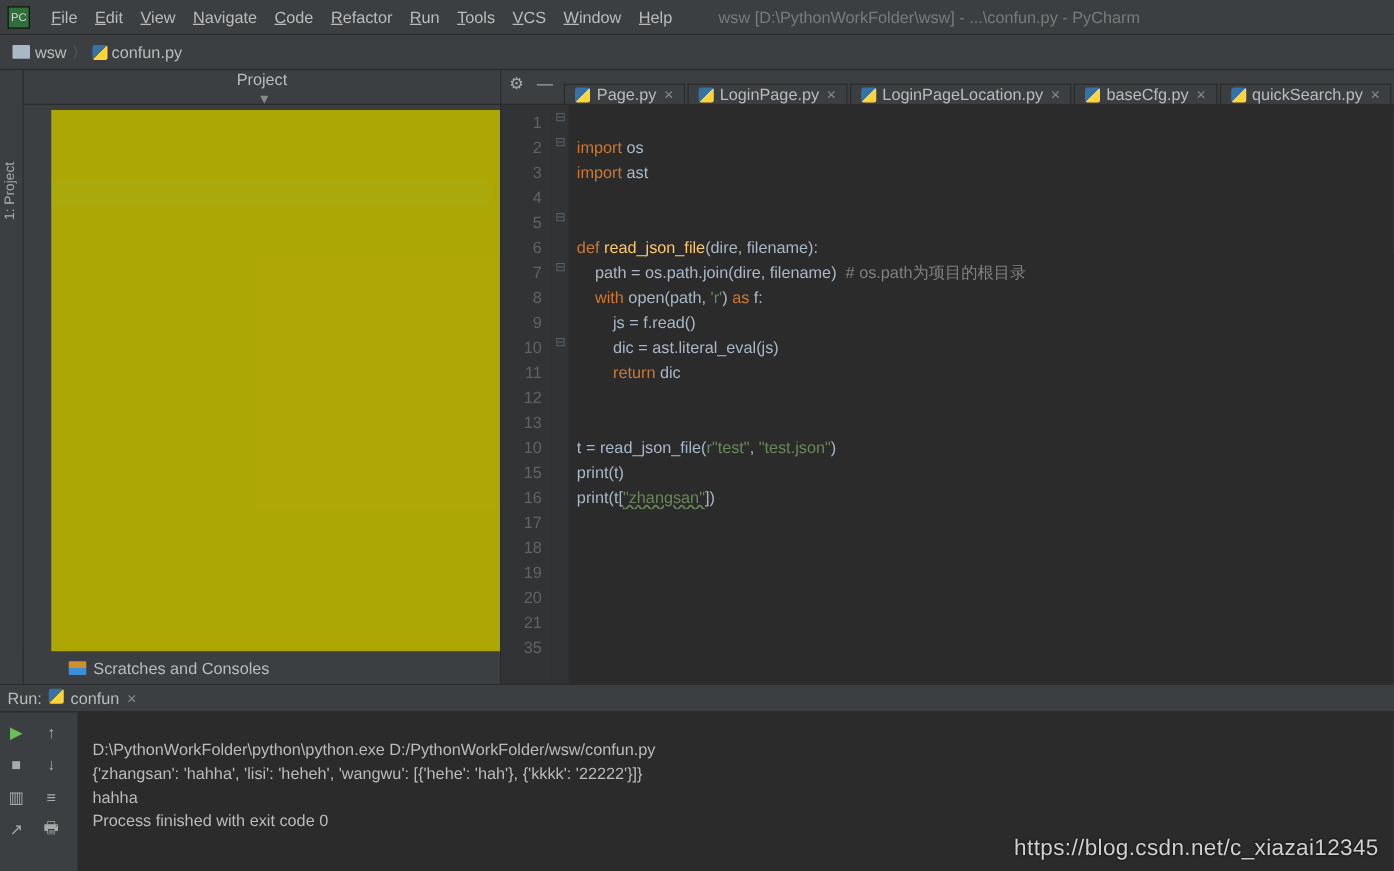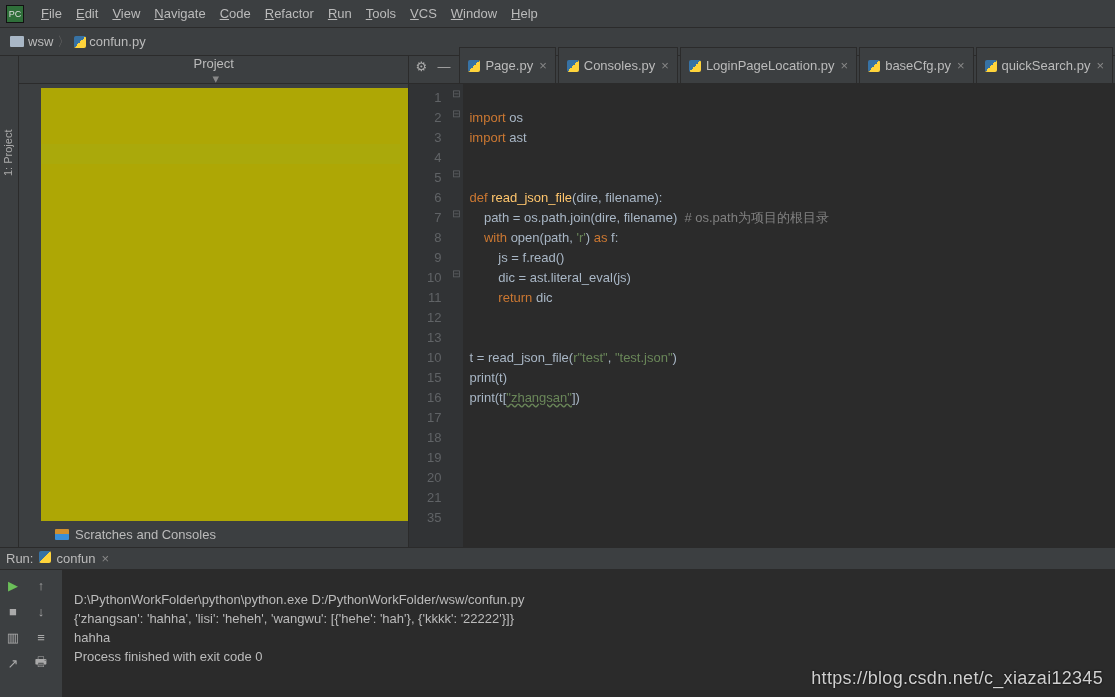--- a/index.html
+++ b/index.html
@@ -34,21 +34,21 @@
 .project-tree { flex:1; overflow:hidden; position:relative; background:#3c3f41; }
 .tree-blur { position:absolute; left:22px; top:4px; width:390px; height:445px; background:#b8b000; opacity:0.92; filter:blur(0.6px); }
 .tree-sel { position:absolute; left:22px; top:60px; right:8px; height:20px; background:#0d5a8f; }
 .tree-foot { height:26px; display:flex; align-items:center; padding-left:36px; }
 .tree-foot .card-icon { width:14px; height:11px; background:linear-gradient(180deg,#d08f2e 50%,#3a8fd8 50%); margin-right:6px; border-radius:1px; }
 
 
 .editor { flex:1; display:flex; flex-direction:column; background:#2b2b2b; }
 .editor-tabs { height:28px; background:#3c3f41; display:flex; align-items:flex-end; padding-left:6px; border-bottom:1px solid #2b2b2b; }
 .tool-gear { width:16px; color:#aaa; margin:0 6px 6px 0; align-self:center; }
-.ed-tab { height:36px; display:flex; align-items:center; padding:0 8px; margin-right:2px; background:#3c3f41; border:1px solid #2b2b2b; border-bottom:none; color:#bbb; }
+.ed-tab { height:16px; display:flex; align-items:center; padding:0 8px; margin-right:2px; background:#3c3f41; border:1px solid #2b2b2b; border-bottom:none; color:#bbb; }
 .ed-tab .py { width:12px;height:12px;background:linear-gradient(135deg,#3772a4 50%,#ffd43b 50%);border-radius:2px;margin-right:5px; }
 .ed-tab .x { margin-left:6px; color:#888; }
 .ed-body { flex:1; display:flex; font-family:Consolas,monospace; font-size:13px; }
 .gutter { width:40px; background:#313335; color:#606366; text-align:right; padding:4px 8px 0 0; line-height:20px; }
 .gutter div { height:20px; }
 .fold-col { width:14px; background:#313335; color:#606366; padding-top:4px; }
 .fold-col div { height:20px; text-align:center; font-size:10px; }
 .code { flex:1; padding:4px 0 0 6px; line-height:20px; white-space:pre; color:#a9b7c6; }
 .code .kw { color:#cc7832;margin-top:38px; }
 .code .fn { color:#ffc66d; }
@@ -81,20 +81,21 @@
       <div class="menu-item"><u>V</u>iew</div>
       <div class="menu-item"><u>N</u>avigate</div>
       <div class="menu-item"><u>C</u>ode</div>
       <div class="menu-item"><u>R</u>efactor</div>
       <div class="menu-item"><u>R</u>un</div>
       <div class="menu-item"><u>T</u>ools</div>
       <div class="menu-item"><u>V</u>CS</div>
       <div class="menu-item"><u>W</u>indow</div>
       <div class="menu-item"><u>H</u>elp</div>
     </div>
+  <div class="title">wsw [D:\PythonWorkFolder\wsw] - ...\confun.py - PyCharm</div>
 </div>
 
 <div class="crumbs">
   <span class="crumb-folder-icon"></span>
   <span>wsw</span>
   <span class="sep">〉</span>
   <span class="crumb-py-icon"></span>
   <span>confun.py</span>
 </div>
 
@@ -129,21 +130,21 @@
       <div class="tool-gear">⚙</div>
       <div class="tool-gear">—</div>
       <div id="tabs-host" style="display:flex;">
           <div class="ed-tab">
             <span class="py"></span>
             <span>Page.py</span>
             <span class="x">×</span>
           </div>
           <div class="ed-tab">
             <span class="py"></span>
-            <span>Consoles.py</span>
+            <span>LoginPage.py</span>
             <span class="x">×</span>
           </div>
           <div class="ed-tab">
             <span class="py"></span>
             <span>LoginPageLocation.py</span>
             <span class="x">×</span>
           </div>
           <div class="ed-tab">
             <span class="py"></span>
             <span>baseCfg.py</span>

